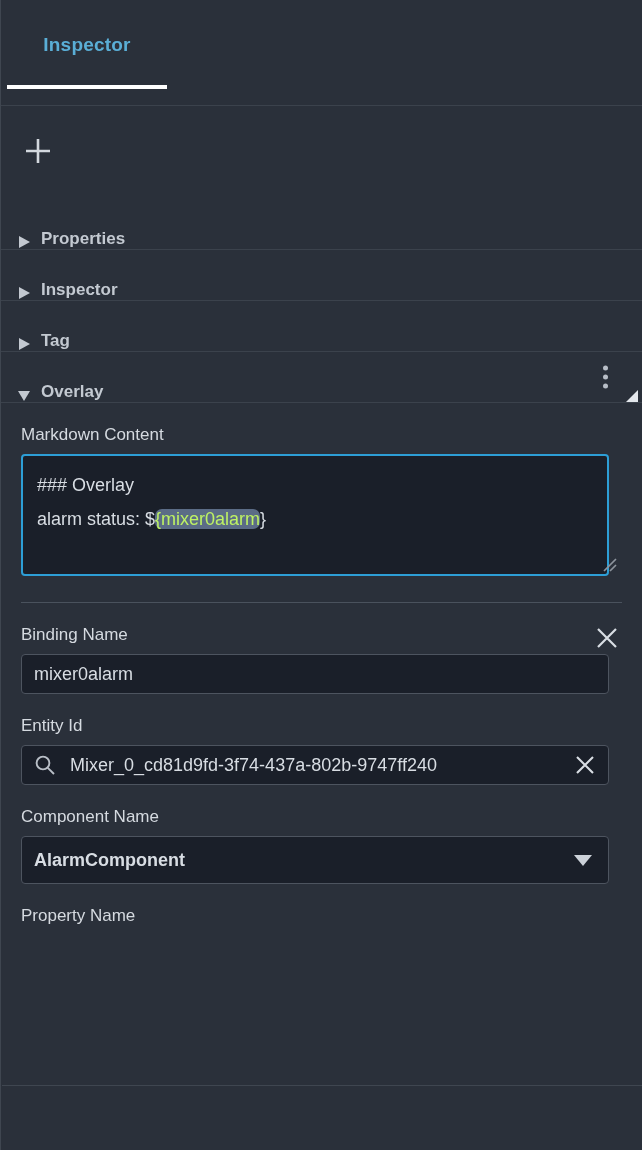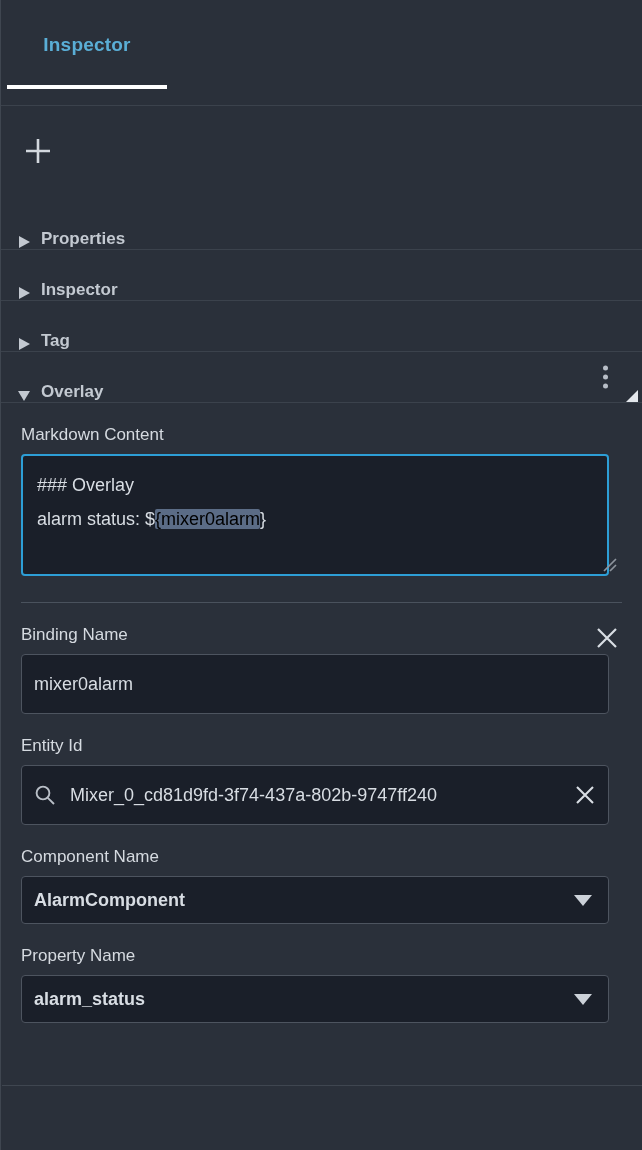--- a/index.html
+++ b/index.html
@@ -152,22 +152,22 @@
     padding: 12px 14px;
     color: #d8dde3;
     font-size: 18px;
     line-height: 34px;
     white-space: pre;
     overflow: hidden;
     cursor: text;
   }
   .sel {
     background: #5b6c86;
-    color: #000000;
-    border-radius: 2px;
+    color: #bef264;
+    border-radius: 7px;
   }
   .md-grip {
     position: absolute;
     right: 5px;
     bottom: 4px;
     width: 16px;
     height: 16px;
     pointer-events: none;
   }
 
@@ -188,21 +188,21 @@
     display: flex;
     align-items: center;
     justify-content: center;
     cursor: pointer;
     margin-top: 18px;
   }
 
   .input-box {
     position: relative;
     width: 588px;
-    height: 60px;
+    height: 40px;
     background: #1a1f29;
     border: 1px solid #4d545f;
     border-radius: 4px;
     display: flex;
     align-items: center;
     padding: 0 12px;
     overflow: hidden;
   }
   .input-val {
     color: #d8dde3;
@@ -386,24 +386,20 @@
 
     <label class="field-label">Component Name</label>
 
     <div class="select-box">
       <span class="select-val">AlarmComponent</span>
       <span class="caret"></span>
     </div>
 
     <label class="field-label">Property Name</label>
 
-    <div class="select-box">
-      <span class="select-val">alarm_status</span>
-      <span class="caret"></span>
-    </div>
 
     <div class="spacer-bottom"></div>
   </div>
 
   <div class="bottom-divider"></div>
   <div class="bottom-pane"></div>
 
 </div>
 
 </body></html>

